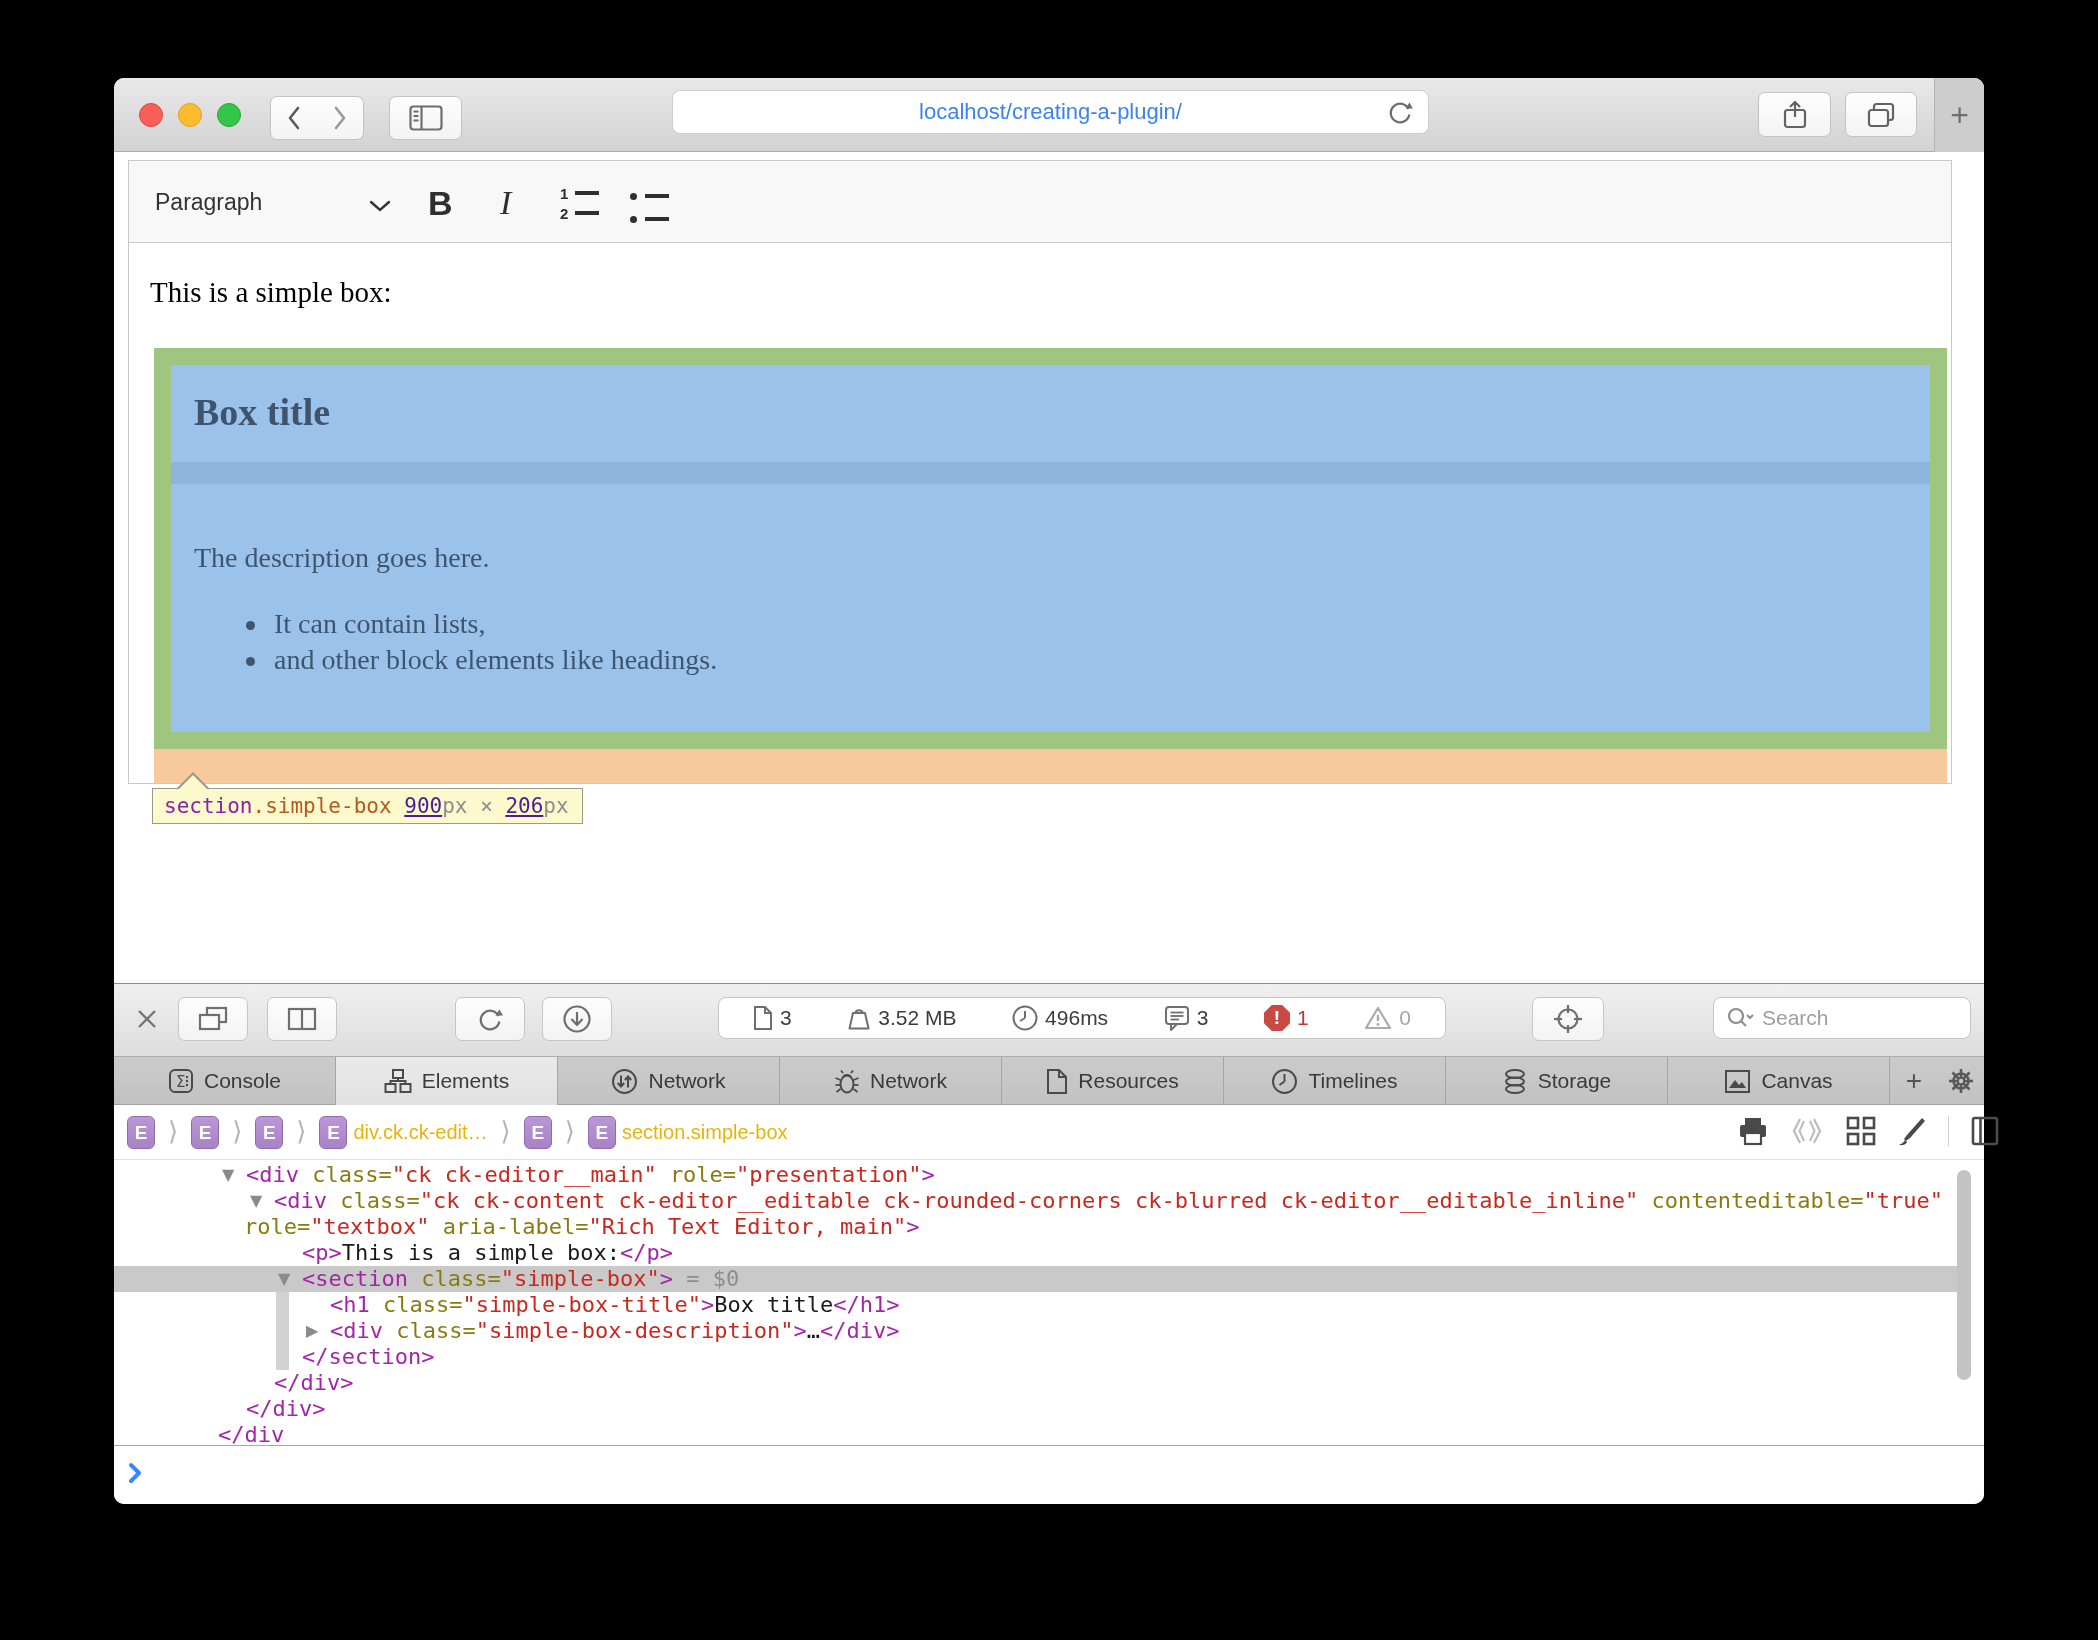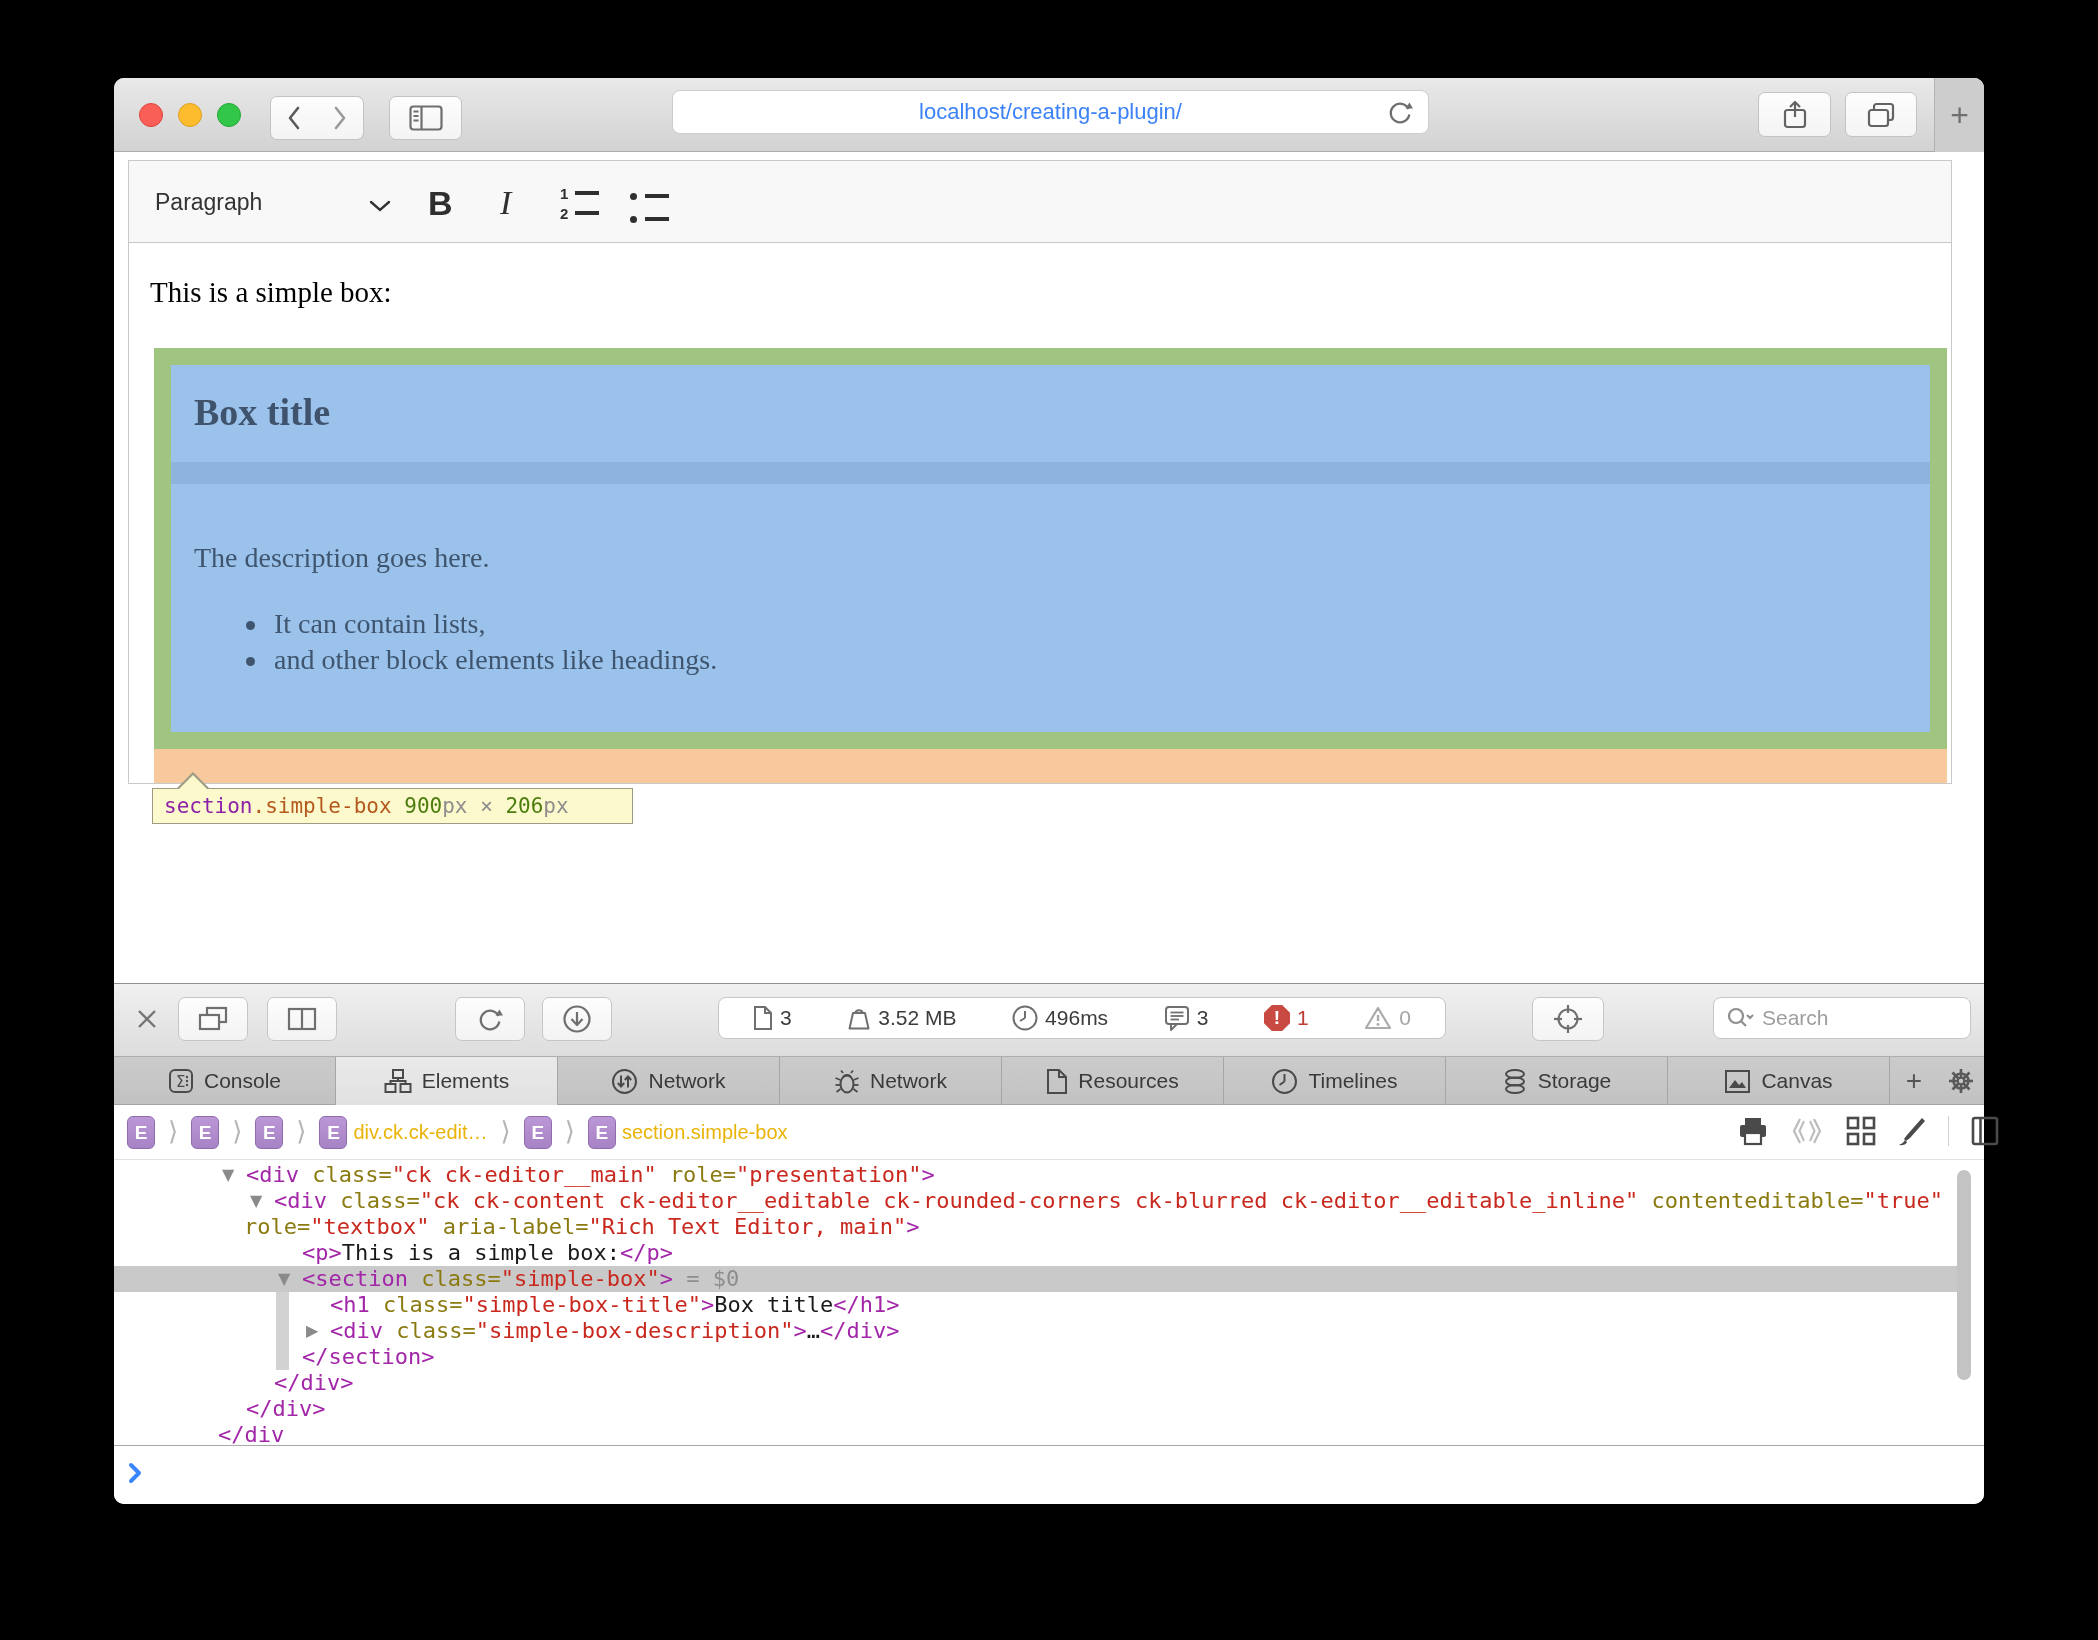--- a/index.html
+++ b/index.html
@@ -45,28 +45,28 @@
   
   #ov-green{left:154px;top:348px;width:1793px;height:401px;background:#9fc581;}
   #ov-orange{left:154px;top:749px;width:1793px;height:34px;background:#f8c99d;}
   #ov-blue{left:171px;top:365px;width:1759px;height:367px;background:#9ac2ea;}
   #ov-strip{left:171px;top:462px;width:1759px;height:22px;background:#8cb4dd;}
   #box-title{left:194px;top:390px;font-family:"Liberation Serif",serif;font-size:38px;font-weight:700;color:#40536d;}
   #box-desc{left:194px;top:542px;font-family:"Liberation Serif",serif;font-size:28px;color:#3f556f;}
   .box-bullet-dot{width:9px;height:9px;border-radius:50%;background:#3f556f;}
   .box-bullet-text{font-family:"Liberation Serif",serif;font-size:28px;color:#3f556f;}
   
-  #size-tooltip{left:152px;top:788px;width:481px;height:36px;background:#fcf9cc;border:1px solid #9b9b85;
+  #size-tooltip{left:152px;top:788px;width:431px;height:36px;background:#fcf9cc;border:1px solid #9b9b85;
                 box-sizing:border-box;display:flex;align-items:center;padding-left:11px;
                 font-family:"DejaVu Sans Mono",monospace;font-size:21px;white-space:pre;}
   #tt-pointer-b{left:176px;top:772px;width:0;height:0;border-left:17px solid transparent;border-right:17px solid transparent;
                 border-bottom:17px solid #9b9b85;}
   #tt-pointer-f{left:179px;top:775px;width:0;height:0;border-left:14px solid transparent;border-right:14px solid transparent;
                 border-bottom:14px solid #fcf9cc;}
-  .tt-tag{color:#8d22a8;} .tt-class{color:#b55a1e;} .tt-num{color:#4d7c0f;} .tt-unit{color:#8e8e8e;}
+  .tt-tag{color:#8d22a8;} .tt-class{color:#b55a1e;} .tt-num{color:#4c1d95;text-decoration:underline;} .tt-unit{color:#8e8e8e;}
   
   #dt-toolbar{left:114px;top:983px;width:1870px;height:74px;background:linear-gradient(#f0f0f0,#dddddd);
               border-top:1px solid #8f8f8f;border-bottom:1px solid #aeaeae;box-sizing:border-box;}
   .dtbtn{background:linear-gradient(#fdfdfd,#f3f3f3);border:1px solid #c6c6c6;border-radius:7px;box-sizing:border-box;
          display:flex;align-items:center;justify-content:center;}
   #dt-pill{left:718px;top:997px;width:728px;height:42px;background:#fff;border:1px solid #c6c6c6;border-radius:8px;
            box-sizing:border-box;display:flex;align-items:center;justify-content:space-between;padding:0 34px;}
   .pill-group{display:flex;align-items:center;gap:7px;font-size:21px;color:#3c3c3c;}
   .pill-err{color:#c03a34;} .pill-warn{color:#a5a5a5;}
   #dt-search{left:1713px;top:997px;width:258px;height:42px;background:#fff;border:1px solid #c6c6c6;border-radius:8px;

